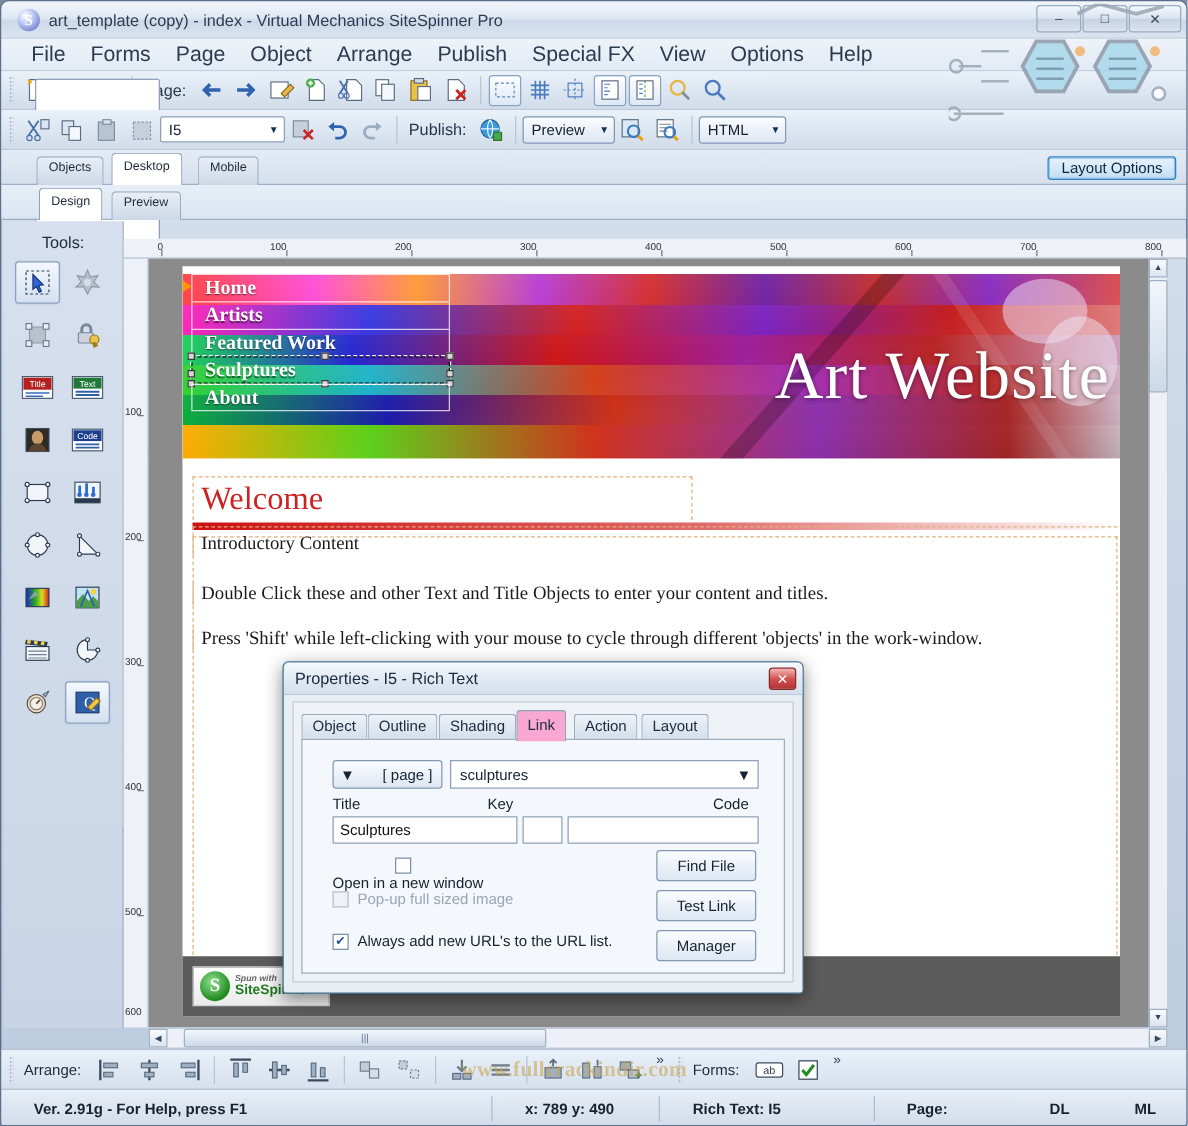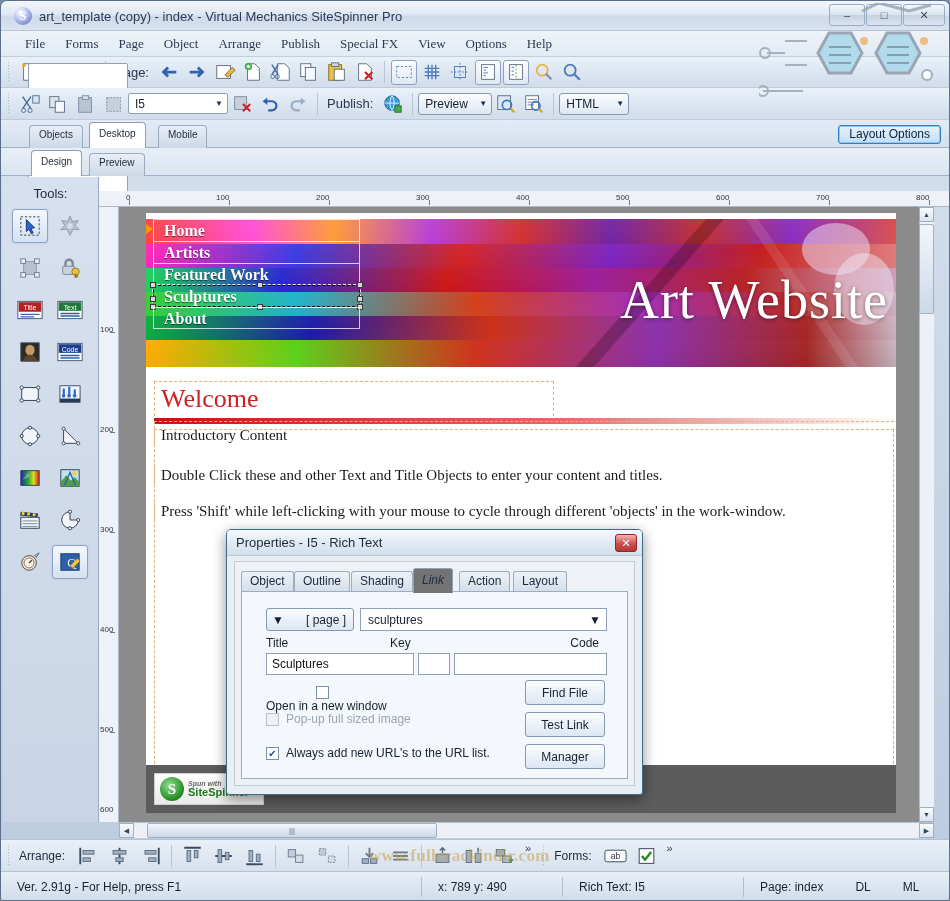--- a/index.html
+++ b/index.html
@@ -46,21 +46,21 @@
   }
   .winbtn.close { width:42px; }
   
   .menubar {
     position:absolute; left:0; top:30px; width:950px; height:26px;
     background: linear-gradient(180deg,#eef3f9 0%, #e2eaf4 100%);
     border-bottom:1px solid #c3cfde;
     display:flex; align-items:center; padding-left:14px;
   }
   .menu-item {
-    padding:3px 10px; font-size:13px; color:#2c3a4e; white-space:nowrap;font-family:Liberation Serif, serif;
+    padding:3px 10px; font-size:17px; color:#2c3a4e; white-space:nowrap;
   }
   
   .toolbar {
     position:absolute; left:0; width:950px; height:31px;
     background: linear-gradient(180deg,#eaf1f8 0%, #dde7f2 50%, #d2dcea 100%);
     border-bottom:1px solid #bdcadb;
     display:flex; align-items:center;
   }
   .toolbar.t1 { top:56px; }
   .toolbar.t2 { top:87px; height:32px; }
@@ -287,21 +287,21 @@
     border:1px solid transparent;border-radius:3px;color:#5b6c83;font-size:13px;
   }
   .chev { font-size:11px; color:#2b3a4f; padding:0 5px; align-self:flex-start; margin-top:2px;}
   
   .statusbar {
     position:absolute; left:0; top:870px; width:950px; height:30px;
     background:linear-gradient(180deg,#e7eef7,#d2dce9);
     border-top:1px solid #b6c2d2;
     display:flex; align-items:center; font-size:12px; color:#16222f;
   }
-  .sb-cell { padding:0 16px; height:20px; line-height:20px; }
+  .sb-cell { padding:0 26px; height:20px; line-height:20px;font-weight:bold; }
   .sb-div { width:1px;height:20px;background:#b0bdcd; }
   
   .dialog {
     position:absolute; left:225px; top:528px; width:417px; height:266px;
     background:#e9eef5;
     border:1px solid #3b6e8c;
     border-radius:5px 5px 3px 3px;
     box-shadow:0 4px 14px rgba(0,0,0,.45);
     z-index:60;
   }
@@ -324,23 +324,22 @@
     background:#eef2f7; border:1px solid #c2ccd9;
   }
   .dtabs { position:relative; height:24px; margin:6px 0 0 6px; }
   .dtab {
     position:absolute; top:3px; height:21px; padding:2px 8px 0 8px;
     font-size:12px; color:#1b2a3c;
     background:linear-gradient(180deg,#eef2f8,#d3dde9);
     border:1px solid #9dadc0; border-bottom:none; border-radius:3px 3px 0 0;
   }
   .dtab.sel {
-    top:0; height:25px; padding-top:4px; background:#737373; z-index:4;
+    top:0; height:25px; padding-top:4px; background:#f9a8d4; z-index:4;
     border-color:#8fa2b8;
-    font-style:italic;
   }
   .dpanel {
     position:absolute; left:6px; top:29px; right:6px; bottom:6px;
     background:#f4f7fb; border:1px solid #9dadc0;
   }
   .pagebtn {
     position:absolute; left:24px; top:16px; width:88px; height:23px;
     background:linear-gradient(180deg,#fbfdff,#dde6f2);
     border:1px solid #8298b4; border-radius:3px;
     display:flex;align-items:center;justify-content:space-between;

